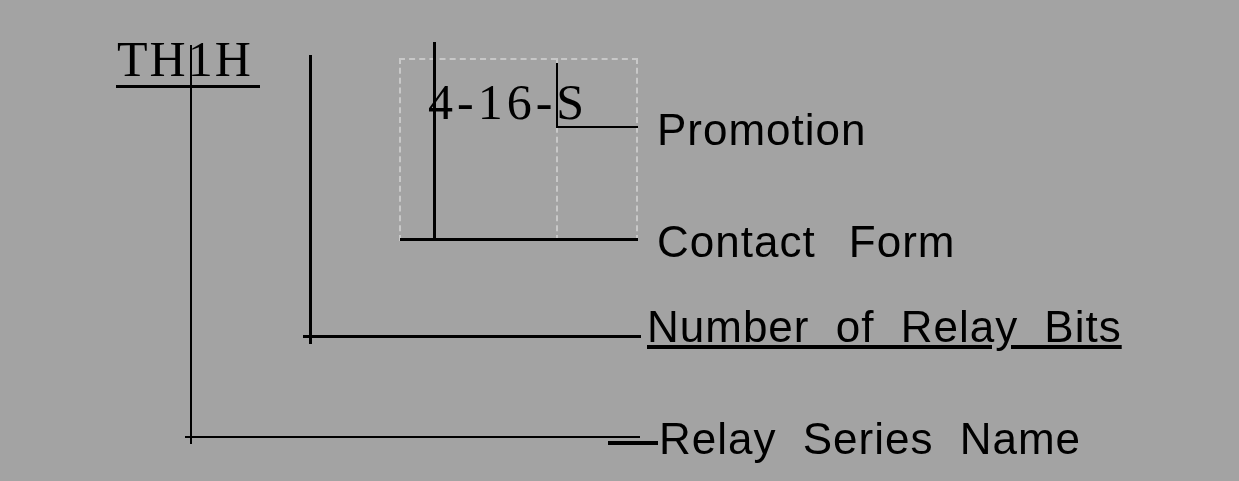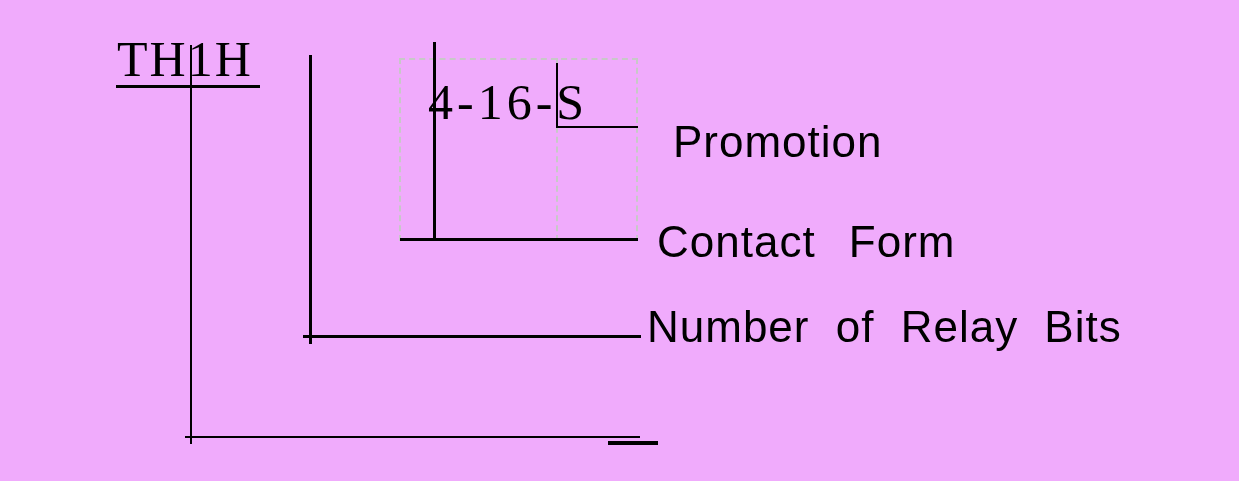--- a/index.html
+++ b/index.html
@@ -4,21 +4,21 @@
 <style>
   html, body {
     margin: 0;
     padding: 0;
     background: #ffffff;
   }
   .canvas {
     position: relative;
     width: 1239px;
     height: 481px;
-    background: #f0abfc;
+    background: #a3a3a3;
     overflow: hidden;
     font-family: "Liberation Sans", sans-serif;
   }
   .code {
     position: absolute;
     font-family: "Liberation Serif", "DejaVu Serif", serif;
     font-size: 50px;
     line-height: 1;
     color: #000;
     white-space: nowrap;
@@ -30,23 +30,23 @@
   .label {
     position: absolute;
     font-size: 44px;
     line-height: 1;
     letter-spacing: 1px;
     word-spacing: 13px;
     color: #000;
     white-space: nowrap;
     z-index: 3;
   }
-  #label-promotion   { left: 657px; top: 120px; margin-left: 16px; }
+  #label-promotion   { left: 657px; top: 108px; }
   #label-contact     { left: 657px; top: 212px; word-spacing: 20px; margin-top: 8px; }
-  #label-bits        { left: 647px; top: 305px; }
+  #label-bits        { left: 647px; top: 305px; text-decoration: underline; }
   #label-series-name { left: 659px; top: 417px; }
 
   .line {
     position: absolute;
     background: #000;
     z-index: 2;
   }
   #series-underline { left: 116px; top: 85px;  width: 144px; height: 3px; }
   #vline-series     { left: 190px; top: 45px;  width: 2px;   height: 399px; }
   #vline-bits       { left: 309px; top: 55px;  width: 3px;   height: 289px; }
@@ -97,14 +97,15 @@
   <div class="line" id="vline-promotion"></div>
   <div class="line" id="hline-promotion"></div>
   <div class="line" id="hline-contact"></div>
   <div class="line" id="hline-bits"></div>
   <div class="line" id="hline-series"></div>
   <div class="line" id="series-name-dash"></div>
 
   <div class="label" id="label-promotion">Promotion</div>
   <div class="label" id="label-contact">Contact Form</div>
   <div class="label" id="label-bits">Number of Relay Bits</div>
+  <div class="label" id="label-series-name">Relay Series Name</div>
 
 </div>
 
 </body></html>

